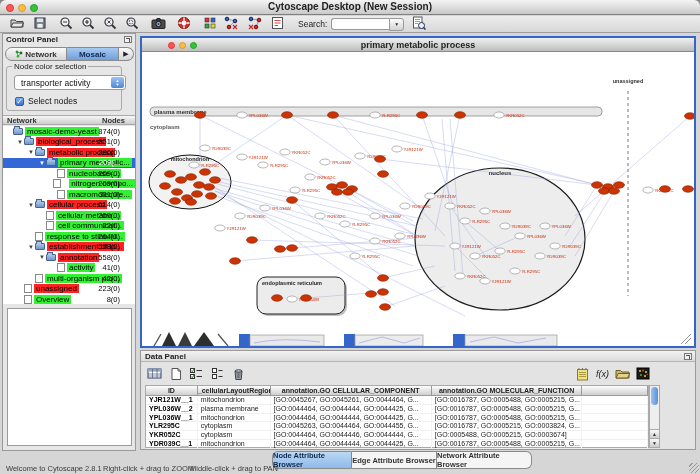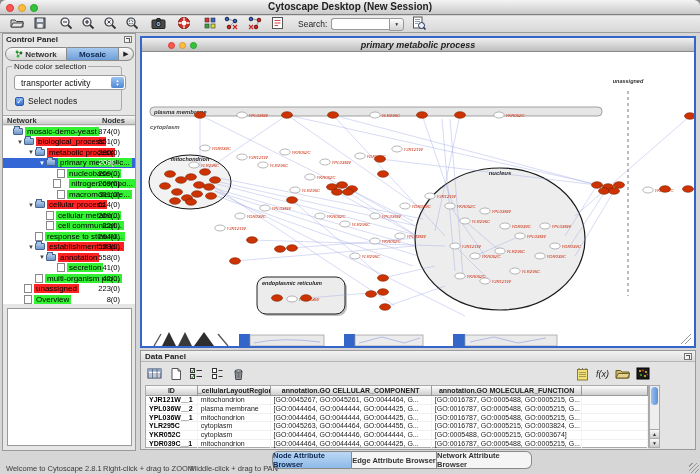--- a/index.html
+++ b/index.html
@@ -59,21 +59,21 @@
   .fi:before{content:"";position:absolute;left:0;top:-3px;width:4px;height:2px;background:#a9c6ea;border:1px solid #47648e;border-bottom:none;}
   .pg{flex:0 0 8px;width:7px;height:9px;background:#fff;border:1px solid #888;margin-right:2px;position:relative;}
   .tlabel{font-size:8px;color:#000;padding:0 2px;white-space:nowrap;overflow:hidden;flex:0 1 auto;min-width:0;}
   .tlabel.green{background:#33f033;}
   .tlabel.red{background:#ff2222;}
   .tval{position:absolute;right:15px;font-size:7.5px;color:#000;}
   .trow.sel .tval{color:#fff;}
   #cp-bottom{position:absolute;left:4px;top:274px;width:125px;height:138px;background:#fff;border:1px solid #9a9a9a;}
 
   
-  #net-frame{position:absolute;left:140px;top:36px;width:556px;height:312px;border:2px solid #3465c8;background:#fff;font-style:italic;}
+  #net-frame{position:absolute;left:140px;top:36px;width:556px;height:312px;border:2px solid #3465c8;background:#fff;}
   #net-titlebar{position:absolute;left:0;top:0;width:552px;height:14px;background:linear-gradient(#f0f0f0,#bdbdbd);border-bottom:1px solid #8a8a8a;}
   #net-titlebar .lights{left:26px;top:4px;}
   #net-titlebar .light{width:7px;height:7px;}
   #net-title{position:absolute;left:0;right:0;top:2px;text-align:center;font-size:9px;font-weight:bold;color:#222;}
   #net-canvas{position:absolute;left:0;top:15px;width:552px;height:293px;background:#fff;overflow:hidden;}
   .edge{stroke:#8e9ae0;stroke-width:0.7;opacity:0.5;}
 
   
   #data-panel{position:absolute;left:140px;top:350px;width:556px;height:100px;background:#e3e3e3;border:1px solid #9a9a9a;}
   #dp-header{position:absolute;left:0;top:0;width:100%;height:11px;font-size:8px;font-weight:bold;color:#222;padding:1px 4px;
@@ -320,21 +320,21 @@
         </div>
         <div class="trow" style="padding-left: 35px;">
           <span class="tri">▼</span>
           <span class="fi"></span>
           <span class="tlabel red">annotation</span>
           <span class="tval">558(0)</span>
         </div>
         <div class="trow" style="padding-left: 46px;">
           <span class="tri"></span>
           <span class="pg"></span>
-          <span class="tlabel green">secretion</span>
+          <span class="tlabel green">activity</span>
           <span class="tval">41(0)</span>
         </div>
         <div class="trow" style="padding-left: 24px;">
           <span class="tri"></span>
           <span class="pg"></span>
           <span class="tlabel green">multi-organism pro...</span>
           <span class="tval">42(0)</span>
         </div>
         <div class="trow" style="padding-left: 13px;">
           <span class="tri"></span>

